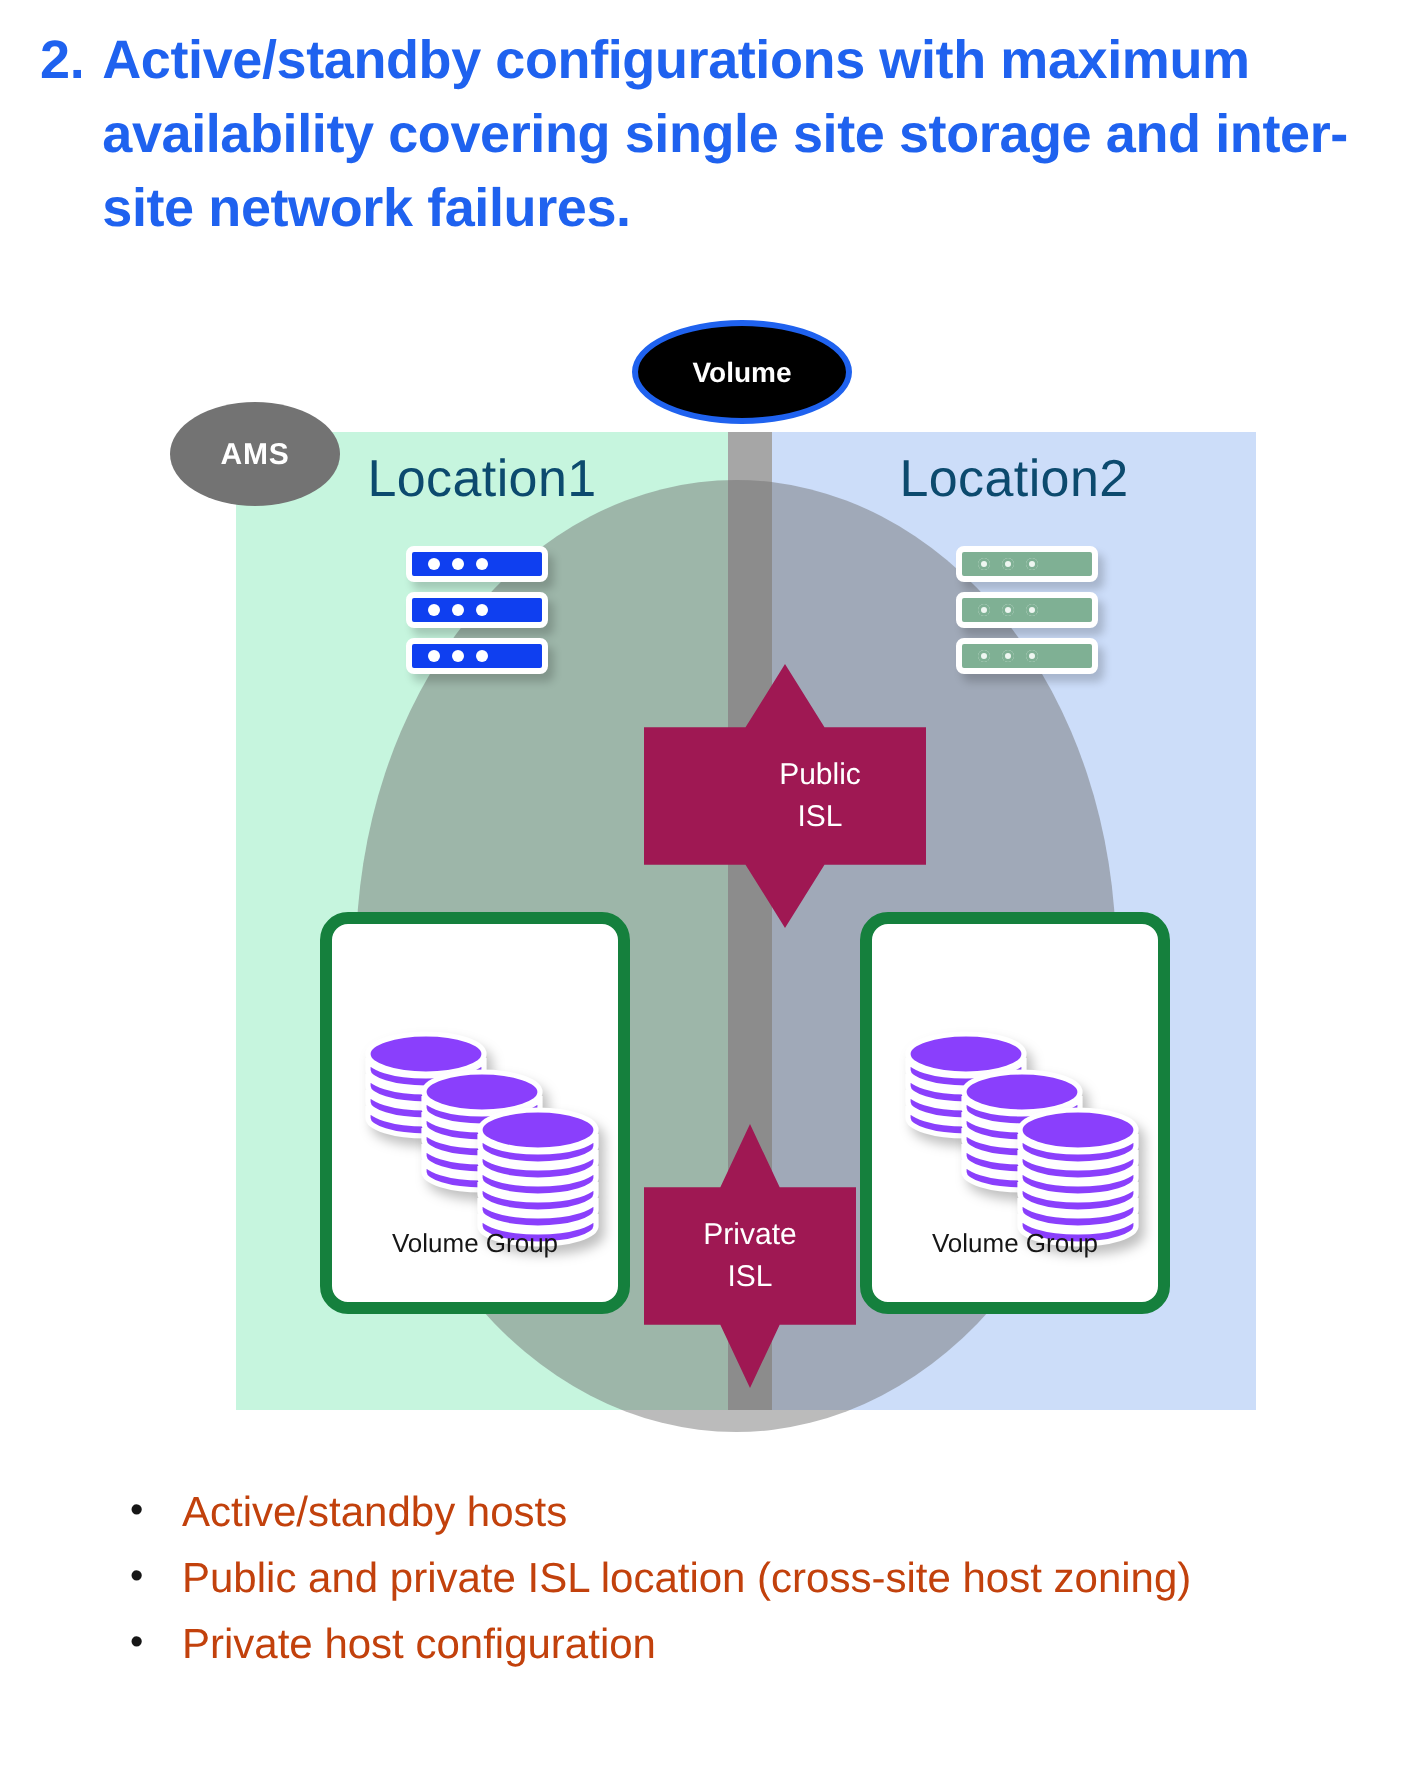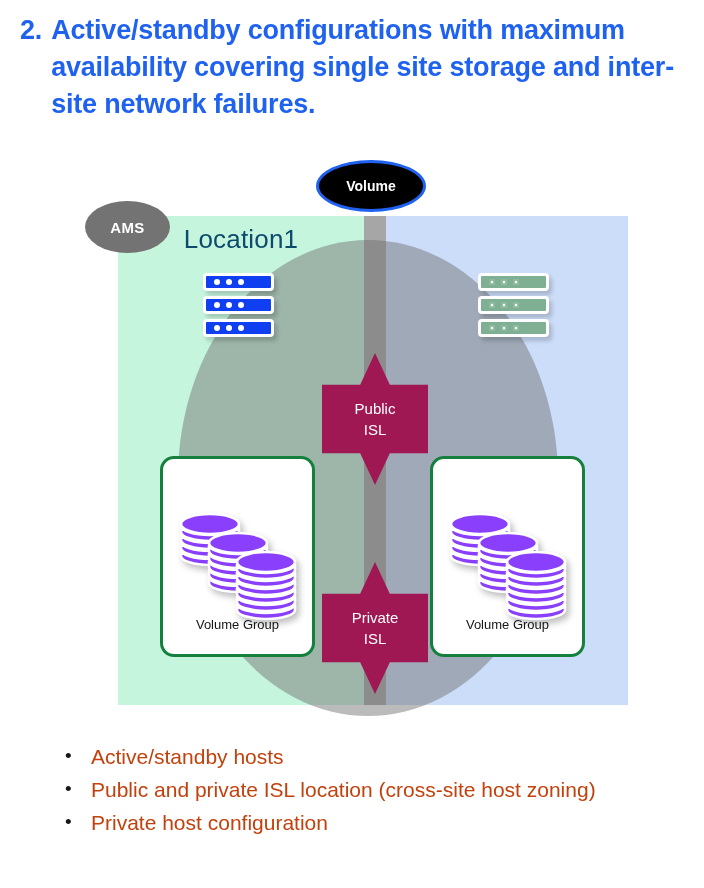--- a/index.html
+++ b/index.html
@@ -163,21 +163,21 @@
     box-shadow: inset 0 0 0 1.5px #7fb094;
   }
 
   
   .vg-card {
     position: absolute;
     top: 306px;
     width: 155px;
     height: 201px;
     background: #ffffff;
-    border: 3px solid #15803d;
+    border: 6px solid #15803d;
     border-radius: 14px;
     box-sizing: border-box;
     overflow: hidden;
   }
   #vg-card-location1 { left: 160px; }
   #vg-card-location2 { left: 430px; }
 
   .vg-label {
     position: absolute;
     left: 0;
@@ -213,23 +213,24 @@
     font-size: 15px;
     line-height: 21px;
     text-align: center;
     display: flex;
     align-items: center;
     justify-content: center;
     clip-path: polygon(25% 0%, 75% 0%, 75% 22%, 100% 22%, 75% 50%, 100% 78%, 75% 78%, 75% 100%, 25% 100%, 25% 78%, 0% 78%, 25% 50%, 0% 22%, 25% 22%);
   }
   #isl-public {
     left: 322px;
-    top: 203px;
+    top: 182px;
     height: 132px;
     clip-path: polygon(50% 0%, 50% 0%, 64% 24%, 100% 24%, 100% 76%, 64% 76%, 50% 100%, 36% 76%, 0% 76%, 0% 24%, 36% 24%);
+    padding-left: 35px;
   }
   #isl-private {
     left: 322px;
     top: 412px;
     height: 132px;
     clip-path: polygon(50% 0%, 50% 0%, 64% 24%, 100% 24%, 100% 76%, 64% 76%, 50% 100%, 36% 76%, 0% 76%, 0% 24%, 36% 24%);
   }
   .isl-arrow .isl-text { pointer-events: none; }
 
   
@@ -268,20 +269,21 @@
 
 <div id="diagram">
 
   <div id="panel-location1" class="loc-panel"></div>
   <div id="panel-location2" class="loc-panel"></div>
 
   <div id="center-band"></div>
   <div id="cluster-ellipse"></div>
 
   <div id="label-location1" class="loc-label">Location1</div>
+  <div id="label-location2" class="loc-label">Location2</div>
 
   <div id="badge-ams" class="badge">
     <span>AMS</span>
   </div>
   <div id="badge-quorum" class="badge">
     <span>Volume</span>
   </div>
 
   <div id="servers-location1" class="server-stack">
     <div class="server-unit">

